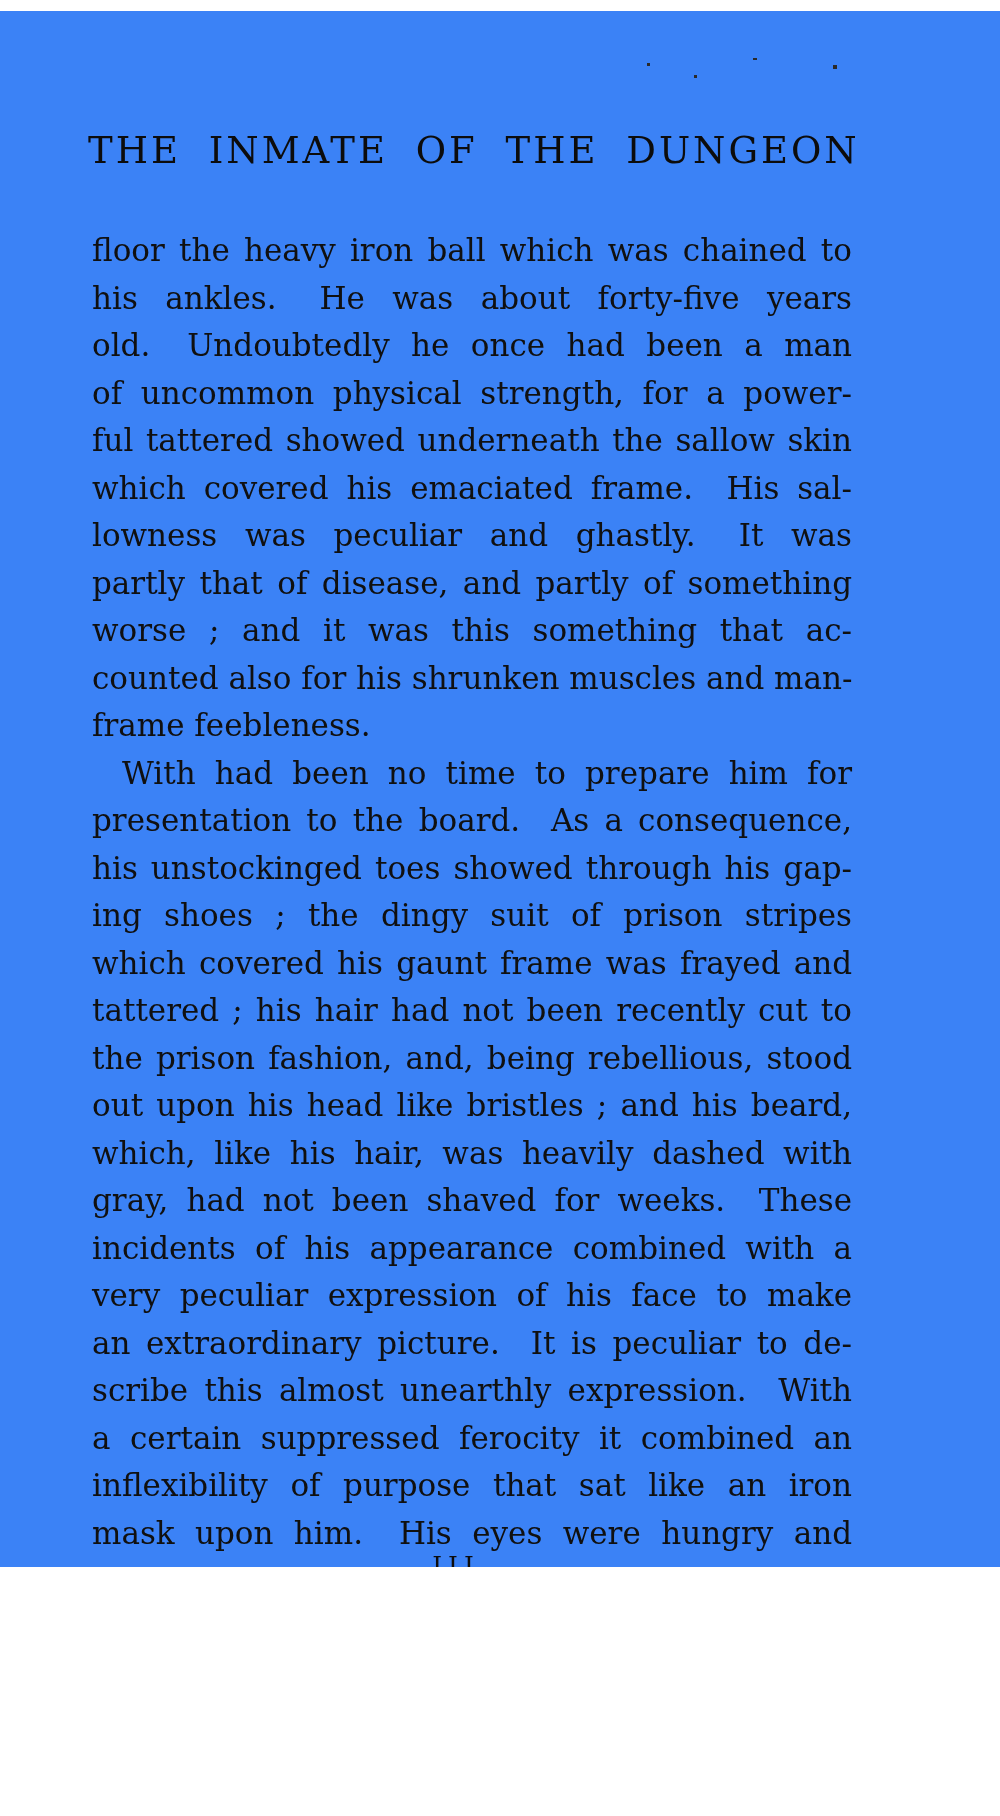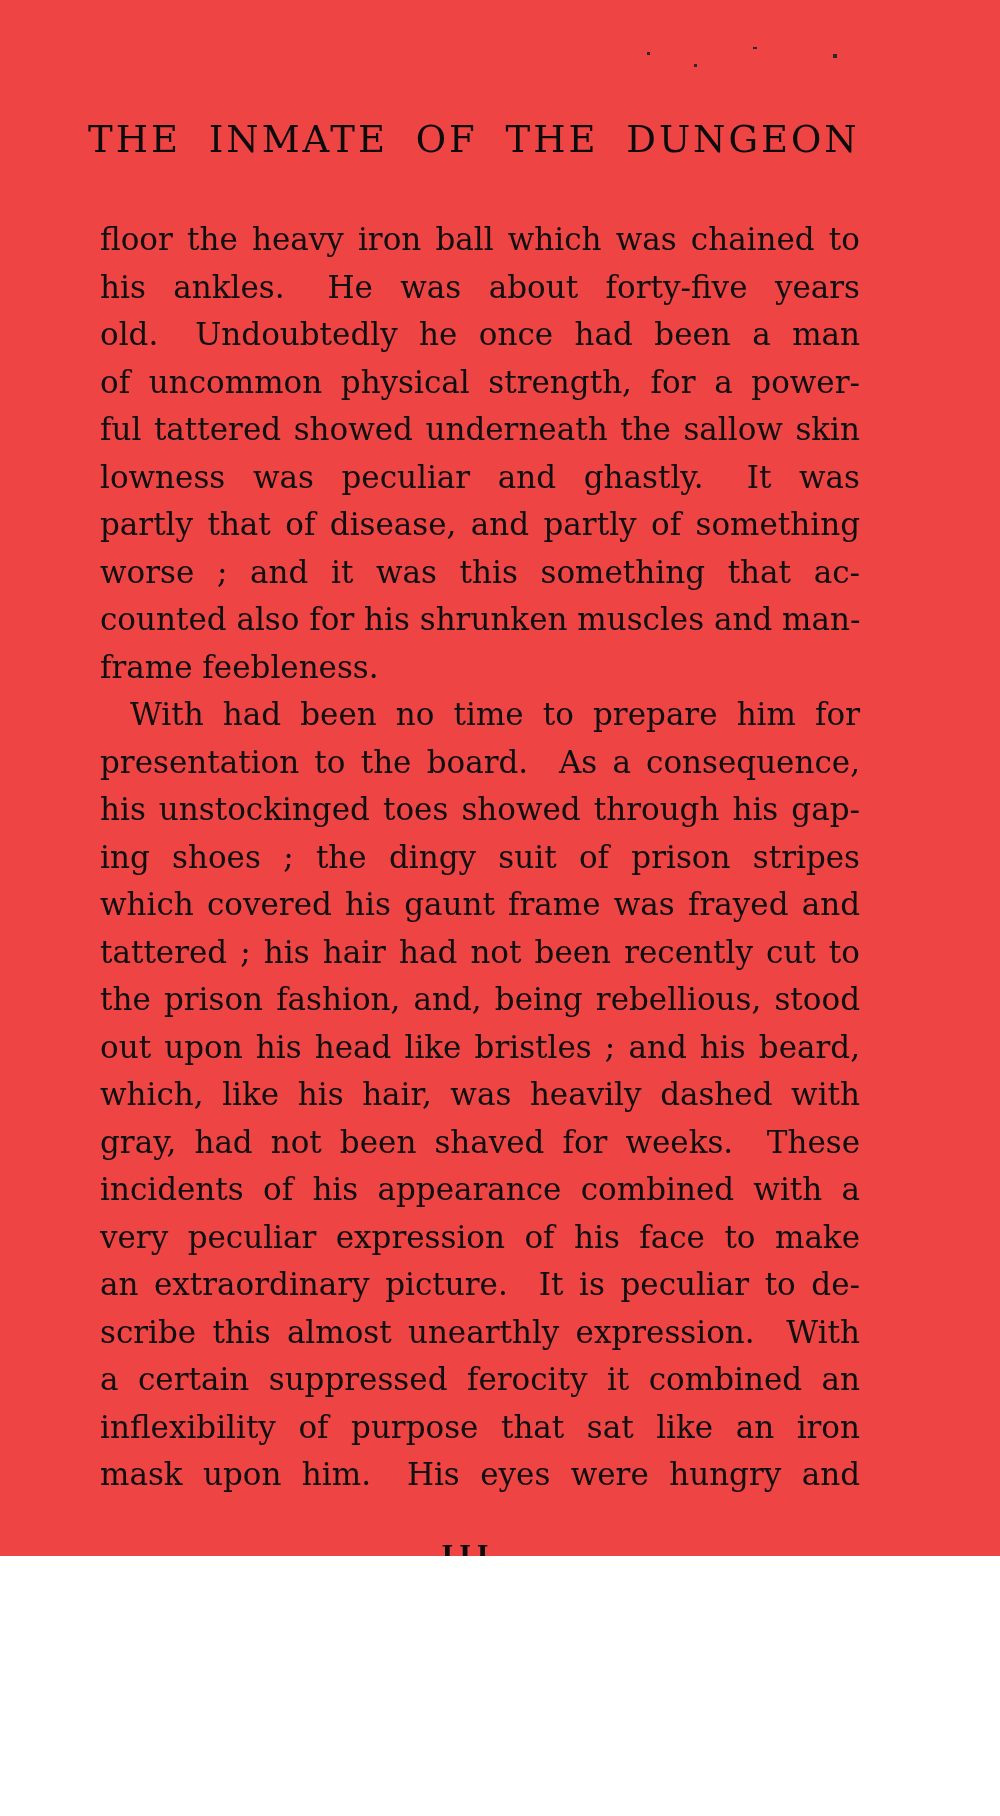--- a/index.html
+++ b/index.html
@@ -4,40 +4,41 @@
 <style>
   html, body {
     margin: 0;
     padding: 0;
     background: #ffffff;
   }
   .page {
     position: relative;
     width: 1000px;
     height: 1556px;
-    background: #ef4444;
+    background: #3b82f6;
     overflow: hidden;
     font-family: "DejaVu Serif", "Liberation Serif", serif;
     color: #0e0e0e;
+    margin-top: 11px;
   }
   .page-title {
     position: absolute;
     left: 88px;
     top: 118px;
     width: 760px;
     font-size: 37px;
     line-height: 44px;
     letter-spacing: 3px;
     word-spacing: 13px;
     white-space: nowrap;
     color: #0c0c0c;
   }
   .text-block {
     position: absolute;
-    left: 100px;
+    left: 92px;
     top: 216px;
     width: 760px;
     font-size: 31px;
   }
   .line {
     height: 47.5px;
     line-height: 47.5px;
     white-space: nowrap;
     text-align: justify;
     text-align-last: justify;
@@ -45,26 +46,26 @@
   }
   .line.short {
     text-align: left;
     text-align-last: left;
   }
   .line.indent {
     text-indent: 30px;
   }
   .page-number {
     position: absolute;
-    left: 88px;
+    left: 76px;
     top: 1540px;
     width: 760px;
     text-align: center;
     font-size: 25px;
-    font-weight: bold;
+    font-weight: normal;
     letter-spacing: 6px;
     color: #0c0c0c;
   }
   .speck {
     position: absolute;
     background: #2a2a2a;
   }
 </style>
 </head>
 <body>
@@ -74,20 +75,21 @@
   <h1 class="page-title" style="margin:0;font-weight:normal;">THE INMATE OF THE DUNGEON</h1>
 
   <div class="text-block">
 
     <div>
       <div class="line">floor the heavy iron ball which was chained to</div>
       <div class="line">his ankles.  He was about forty-five years</div>
       <div class="line">old.  Undoubtedly he once had been a man</div>
       <div class="line">of uncommon physical strength, for a power-</div>
       <div class="line">ful tattered showed underneath the sallow skin</div>
+      <div class="line">which covered his emaciated frame.  His sal-</div>
       <div class="line">lowness was peculiar and ghastly.  It was</div>
       <div class="line">partly that of disease, and partly of something</div>
       <div class="line">worse ; and it was this something that ac-</div>
       <div class="line">counted also for his shrunken muscles and man-</div>
       <div class="line short">frame feebleness.</div>
     </div>
 
     <div>
       <div class="line indent">With had been no time to prepare him for</div>
       <div class="line">presentation to the board.  As a consequence,</div>

